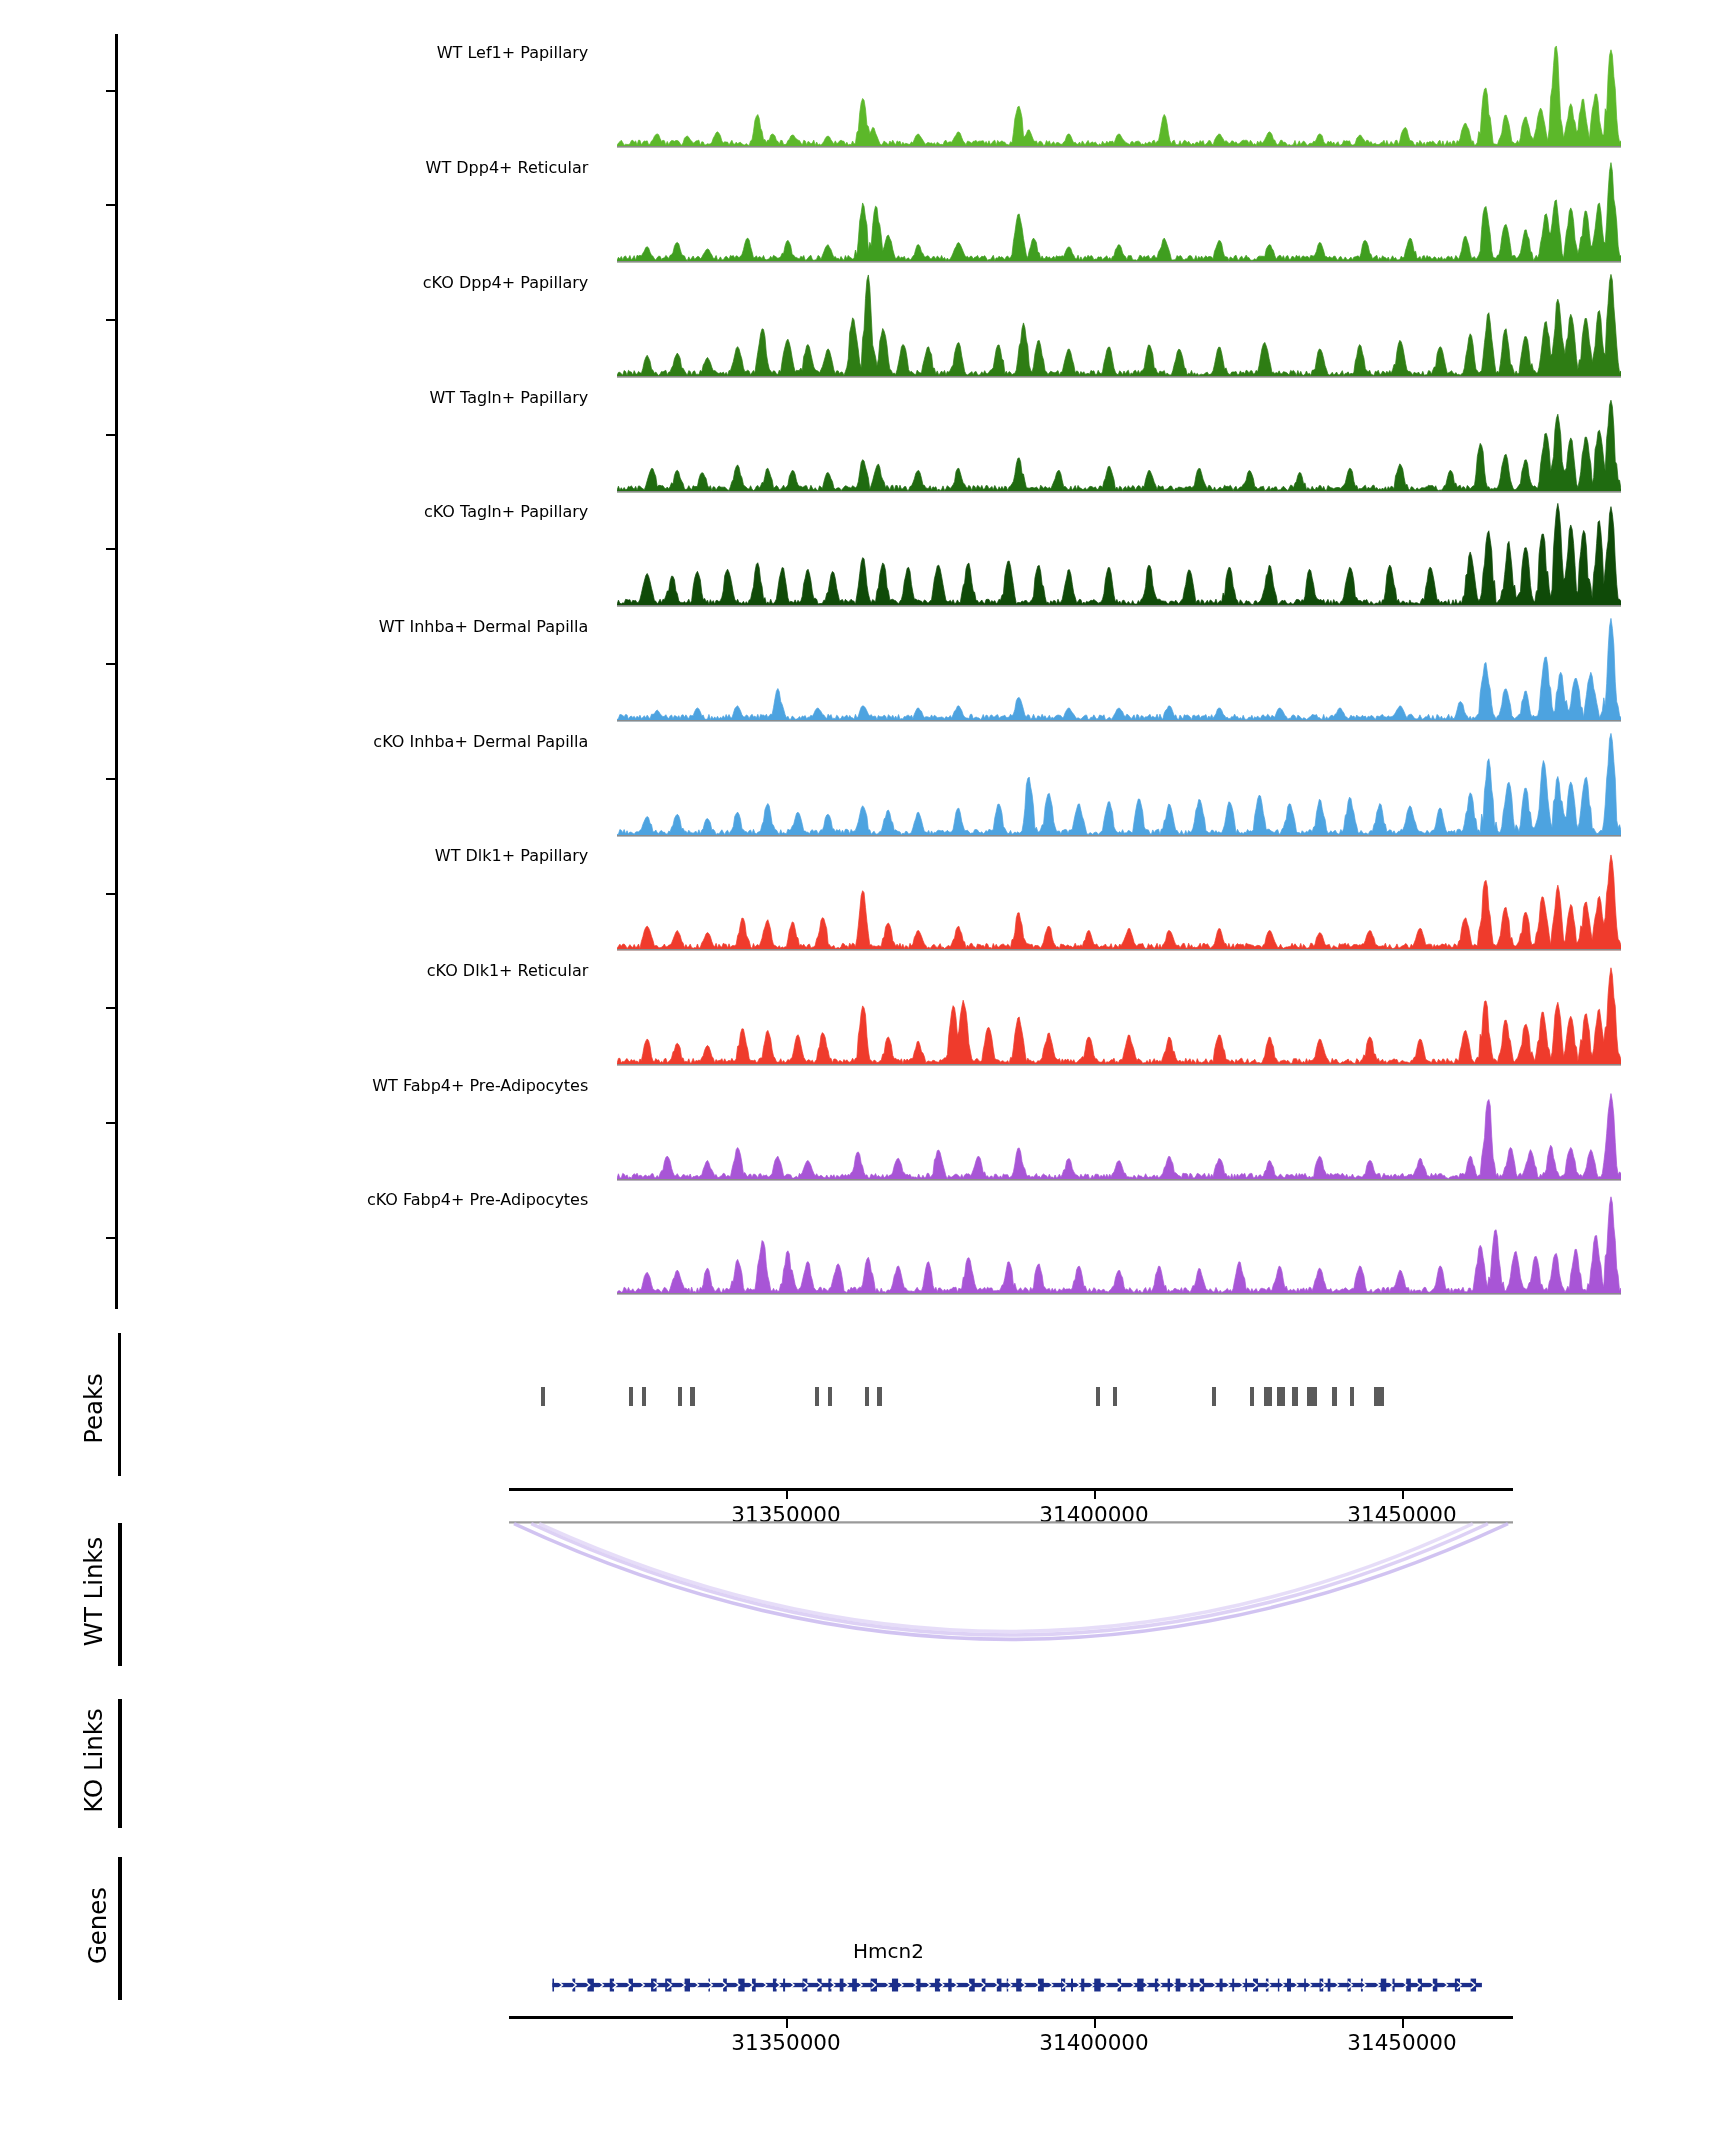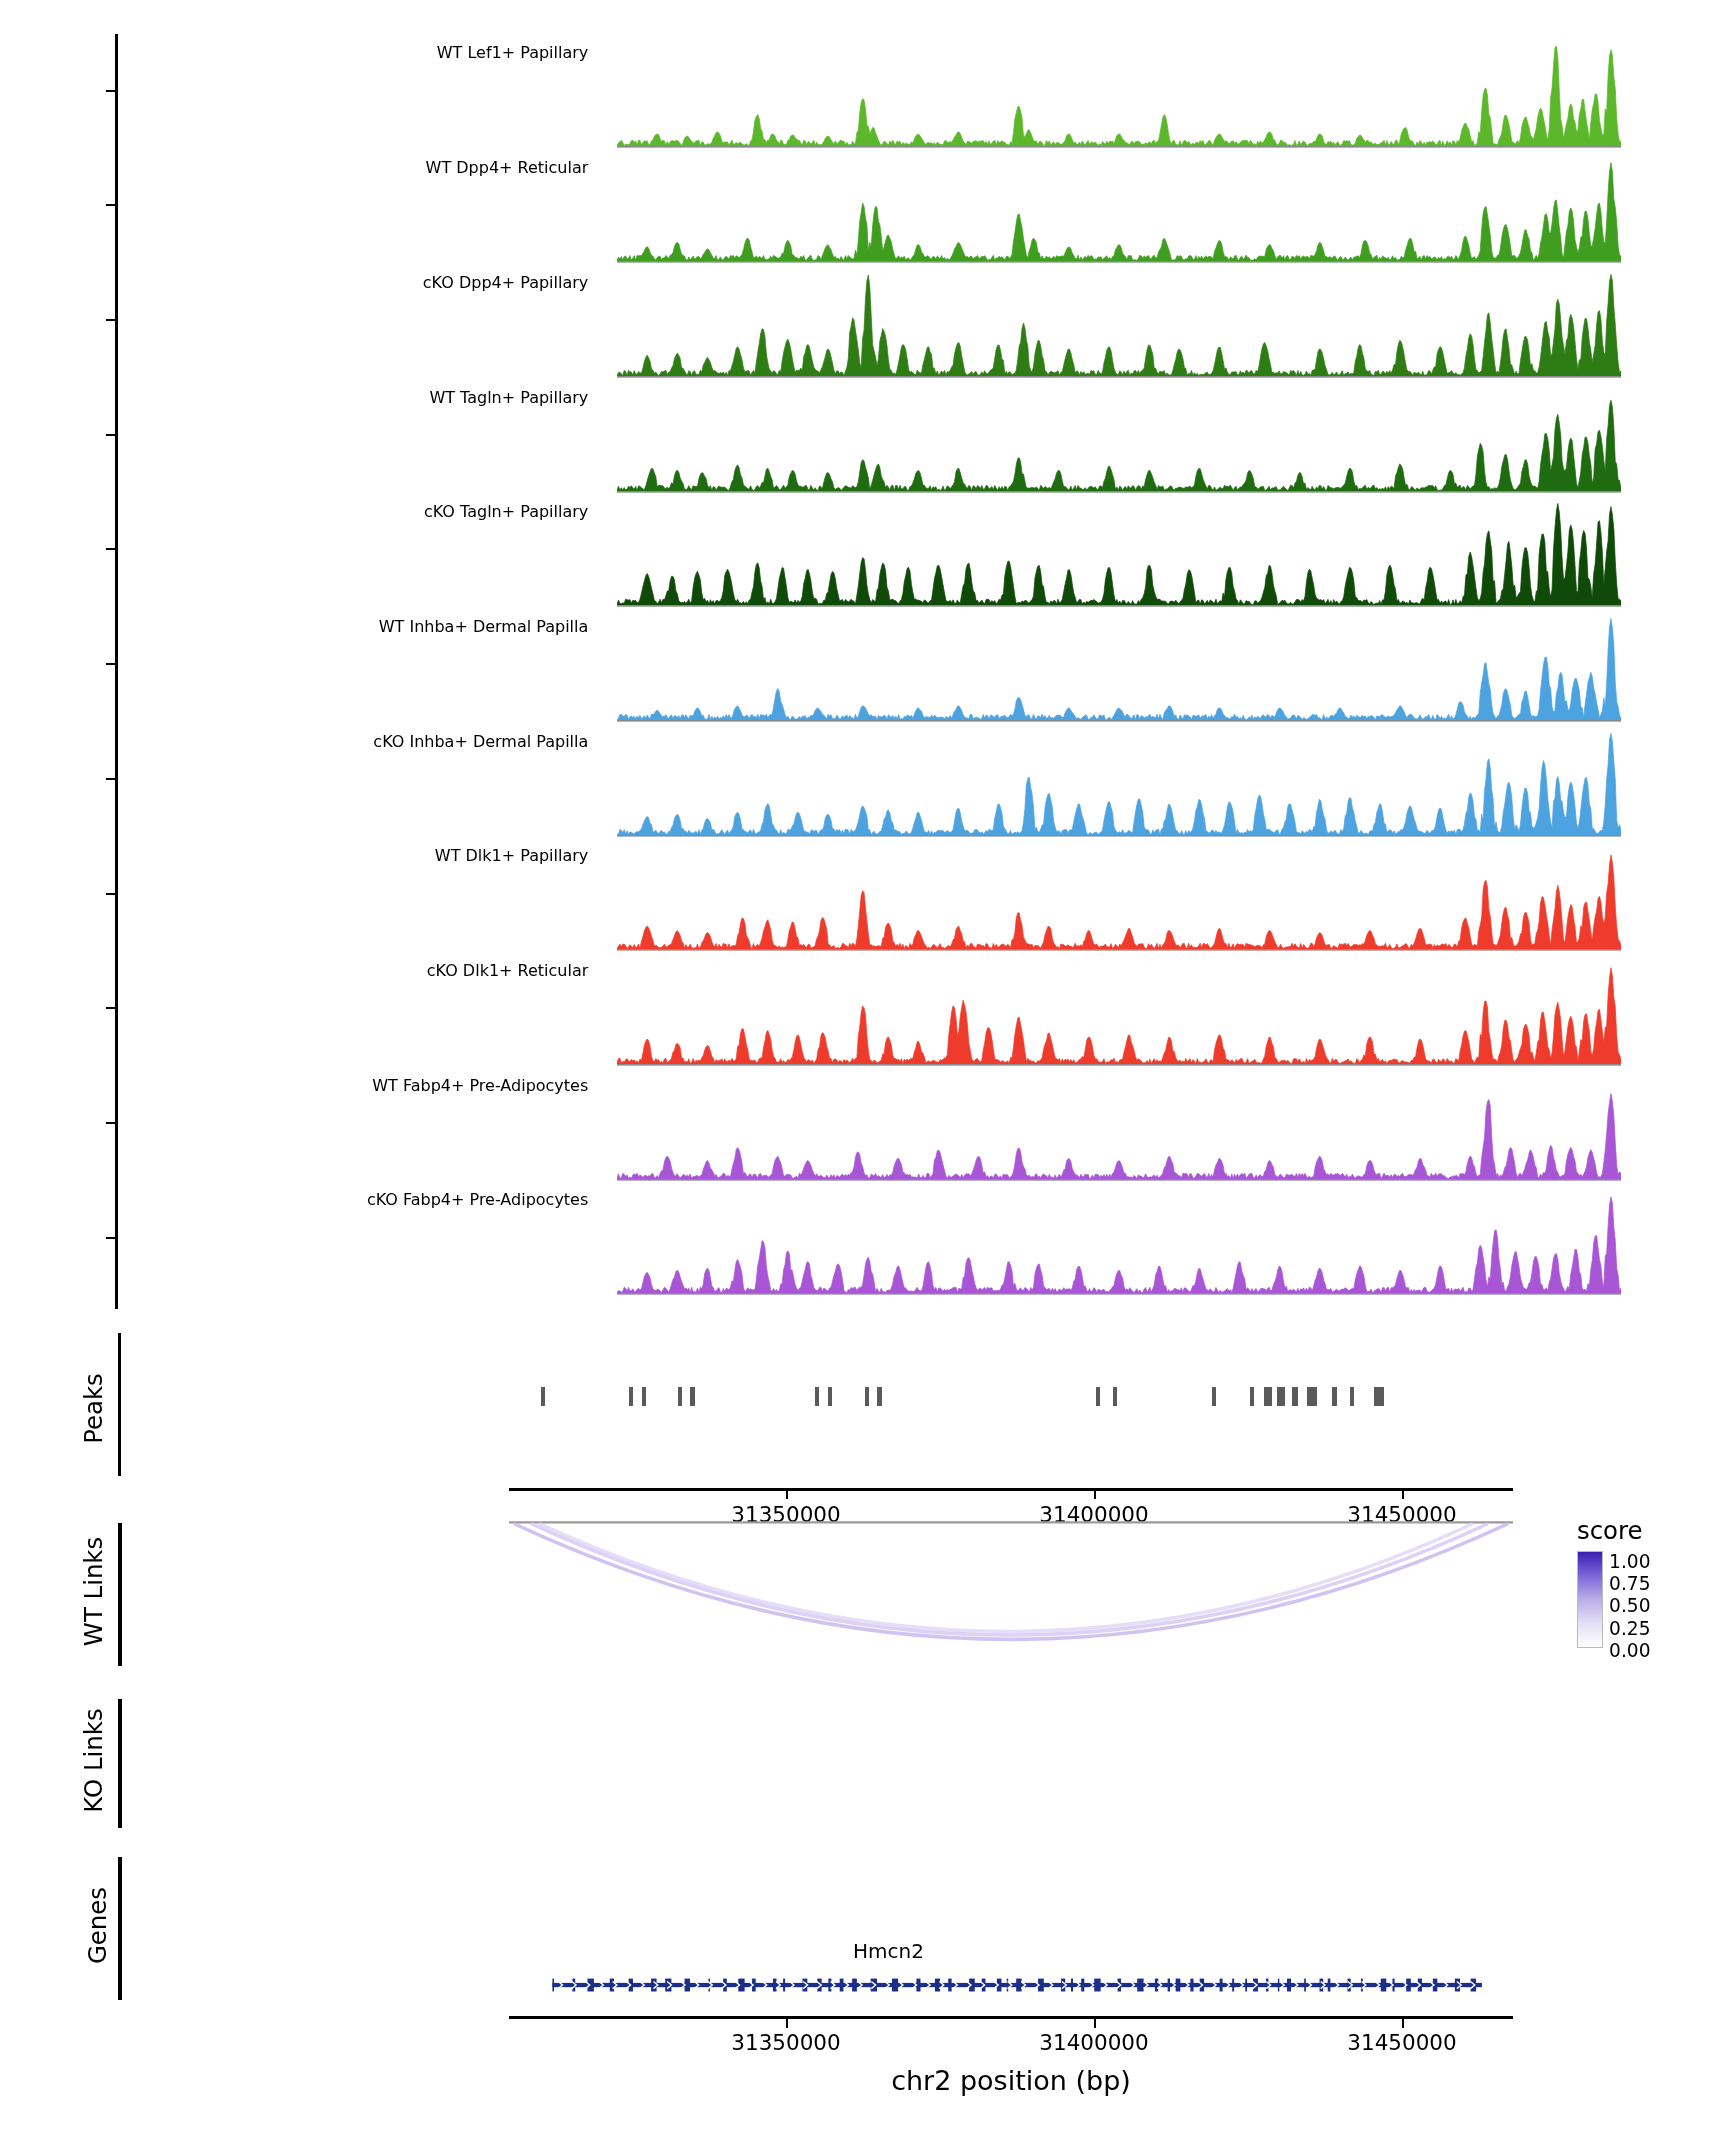--- a/index.html
+++ b/index.html
@@ -329,33 +329,20 @@
       <path d="M42,8 Q700,308 1344,8" fill="none" stroke="#ddd2f5" stroke-width="5" opacity="0.75"></path>
     </svg>
   </div>
 
   <div class="links-rule" style="left:118px; top:1699px; height:129px;"></div>
   <div class="side-label rot-label" style="left:14.3px; top:1746px; width:158px; text-align:center;">KO Links</div>
   <div class="links-plot" style="top:1699px; height:129px;">
     <svg width="1004" height="129" viewBox="0 0 1400 180" preserveAspectRatio="none"></svg>
   </div>
 
-  <div class="legend">
-    <div class="legend-title">score</div>
-    <div class="legend-row">
-      <div class="legend-bar"></div>
-      <div class="legend-ticks" id="legend-ticks">
-          <span style="top: 0px;">1.00</span>
-          <span style="top: 22px;">0.75</span>
-          <span style="top: 44px;">0.50</span>
-          <span style="top: 67px;">0.25</span>
-          <span style="top: 89px;">0.00</span>
-        </div>
-    </div>
-  </div>
 
   <div class="links-rule" style="left:118px; top:1857px; height:143px;"></div>
   <div class="side-label rot-label" style="left:18px; top:1911px; width:158px; text-align:center;">Genes</div>
 
   <div class="gene-name" style="left:853px; top:1939px;">Hmcn2</div>
 
   <div id="gene-track" style="position:absolute; left:509px; top:1975px; width:1004px; height:21.5px;">
     <svg width="1004" height="21.5" viewBox="0 0 1400 30">
         <rect x="60.12269938650307" y="11" width="1296.9325153374234" height="6" fill="#1b2e8a"></rect>
         <rect x="60.12269938650307" y="5" width="2.232396205637973" height="18" fill="#1b2e8a"></rect>
@@ -491,21 +478,20 @@
 
   <div class="axis-line" style="left:509px; top:2016px; width:1004px;"></div>
   <div id="xaxis-bottom">
       <div class="axis-tick" style="left: 786px; top: 2019px;"></div>
       <div class="axis-tick-label" style="left: 700px; top: 2030px;">31350000</div>
       <div class="axis-tick" style="left: 1094px; top: 2019px;"></div>
       <div class="axis-tick-label" style="left: 1008px; top: 2030px;">31400000</div>
       <div class="axis-tick" style="left: 1402px; top: 2019px;"></div>
       <div class="axis-tick-label" style="left: 1316px; top: 2030px;">31450000</div>
     </div>
-  <div class="xlabel" style="top:2065px; left:509px;">chr2 position (bp)</div>
 
 <div class="tick-mark" style="top: 90px;"></div>
     <div class="tick-mark" style="top: 204px;"></div>
     <div class="tick-mark" style="top: 319px;"></div>
     <div class="tick-mark" style="top: 434px;"></div>
     <div class="tick-mark" style="top: 548px;"></div>
     <div class="tick-mark" style="top: 663px;"></div>
     <div class="tick-mark" style="top: 778px;"></div>
     <div class="tick-mark" style="top: 893px;"></div>
     <div class="tick-mark" style="top: 1007px;"></div>

